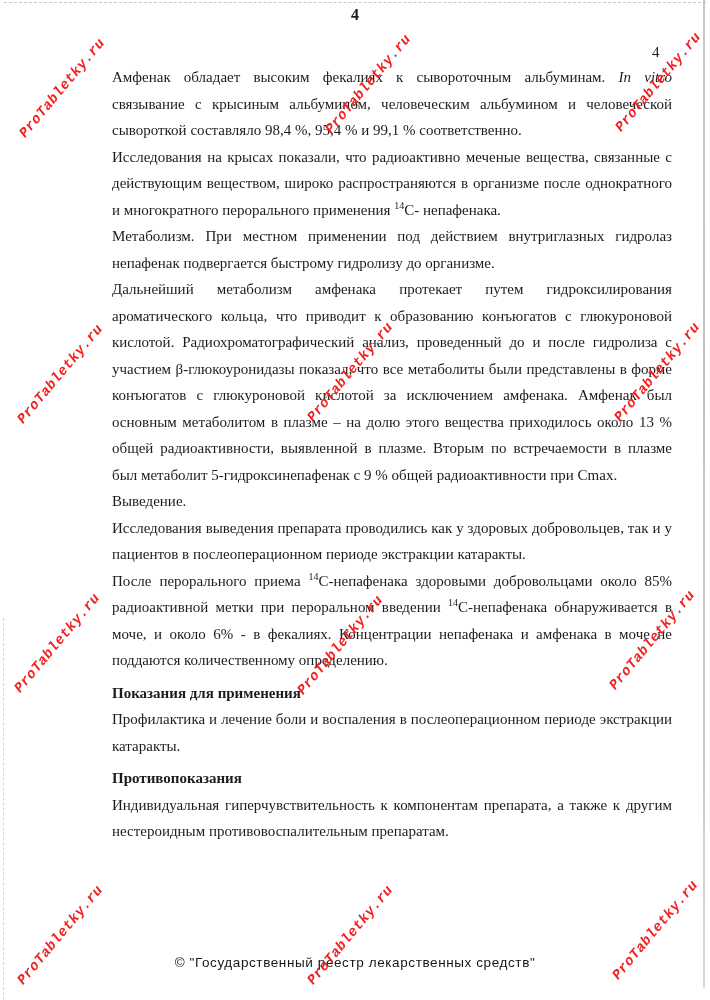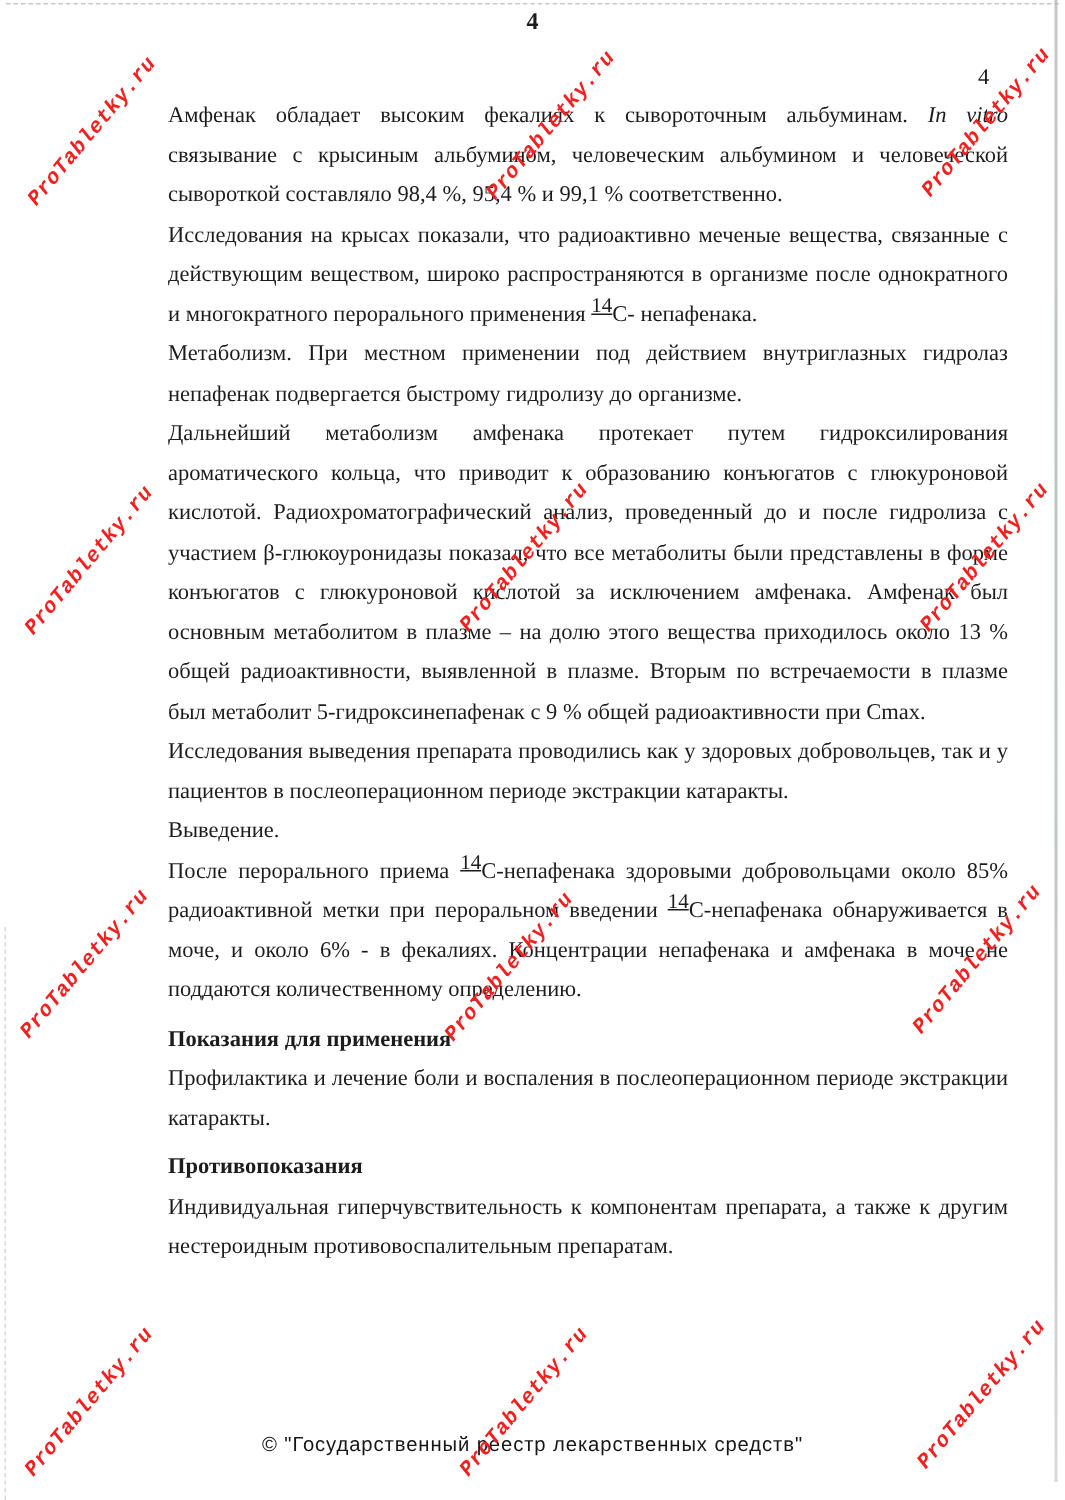--- a/index.html
+++ b/index.html
@@ -32,21 +32,21 @@
   }
   .pageno-inner {
     position: absolute; top: 44px; left: 652px; font-size: 15px;
   }
   .content {
     position: absolute; left: 112px; top: 64px; width: 560px;
     font-size: 15px; line-height: 26.5px; text-align: justify;
   }
   .para { margin: 0; }
   .heading { font-weight: bold; margin-top: 6px; text-align: left; }
-  .content sup { font-size: 14px; line-height: 0; vertical-align: super; text-decoration: underline; }
+  .content sup { font-size: 10px; line-height: 0; vertical-align: super; }
   .seg-i { font-style: italic; margin-top: 26px; }
   .seg-u { }
   .footer {
     position: absolute; top: 955px; left: 0; width: 100%;
     text-align: center;
     font-family: "Liberation Sans", sans-serif;
     font-size: 13.5px; letter-spacing: 0.6px; color: #161616;
   }
   .wm {
     position: absolute;
@@ -67,22 +67,22 @@
   <div class="edge-left"></div>
 
   <div class="pageno-top">4</div>
   <div class="pageno-inner">4</div>
 
   <div class="content">
       <div class="para"><span class="">Амфенак обладает высоким фекалиях к сывороточным альбуминам. </span><span class="seg-i ">In vitro</span><span class=""> связывание с крысиным альбумином, человеческим альбумином и человеческой сывороткой составляло 98,4 %, 95,4 % и 99,1 % соответственно.</span></div>
       <div class="para"><span class="">Исследования на крысах показали, что радиоактивно меченые вещества, связанные с действующим веществом, широко распространяются в организме после однократного и многократного перорального применения </span><sup class="">14</sup><span class="">С- непафенака.</span></div>
       <div class="para"><span class="seg-u">Метаболизм. </span><span class="">При местном применении под действием внутриглазных гидролаз непафенак подвергается быстрому гидролизу до организме.</span></div>
       <div class="para"><span class="">Дальнейший метаболизм амфенака протекает путем гидроксилирования ароматического кольца, что приводит к образованию конъюгатов с глюкуроновой кислотой. Радиохроматографический анализ, проведенный до и после гидролиза с участием β-глюкоуронидазы показал, что все метаболиты были представлены в форме конъюгатов с глюкуроновой кислотой за исключением амфенака. Амфенак был основным метаболитом в плазме – на долю этого вещества приходилось около 13 % общей радиоактивности, выявленной в плазме. Вторым по встречаемости в плазме был метаболит 5-гидроксинепафенак с 9 % общей радиоактивности при Cmax.</span></div>
+      <div class="para"><span class="seg-u">Выведение.</span></div>
       <div class="para"><span class="">Исследования выведения препарата проводились как у здоровых добровольцев, так и у пациентов в послеоперационном периоде экстракции катаракты.</span></div>
-      <div class="para"><span class="seg-u">Выведение.</span></div>
       <div class="para"><span class="">После перорального приема </span><sup class="">14</sup><span class="">С-непафенака здоровыми добровольцами около 85% радиоактивной метки при пероральном введении </span><sup class="">14</sup><span class="">С-непафенака обнаруживается в моче, и около 6% - в фекалиях. Концентрации непафенака и амфенака в моче не поддаются количественному определению.</span></div>
       <div class="heading"><span>Показания для применения</span></div>
       <div class="para"><span class="">Профилактика и лечение боли и воспаления в послеоперационном периоде экстракции катаракты.</span></div>
       <div class="heading"><span>Противопоказания</span></div>
       <div class="para"><span class="">Индивидуальная гиперчувствительность к компонентам препарата, а также к другим нестероидным противовоспалительным препаратам.</span></div>
     </div>
 
   <div class="footer">© "Государственный реестр лекарственных средств"</div>
 <span class="wm" style="left: 62px; top: 88px; color: rgb(243, 32, 32);">ProTabletky.ru</span>
     <span class="wm" style="left: 368px; top: 84px; color: rgb(243, 32, 32);">ProTabletky.ru</span>

